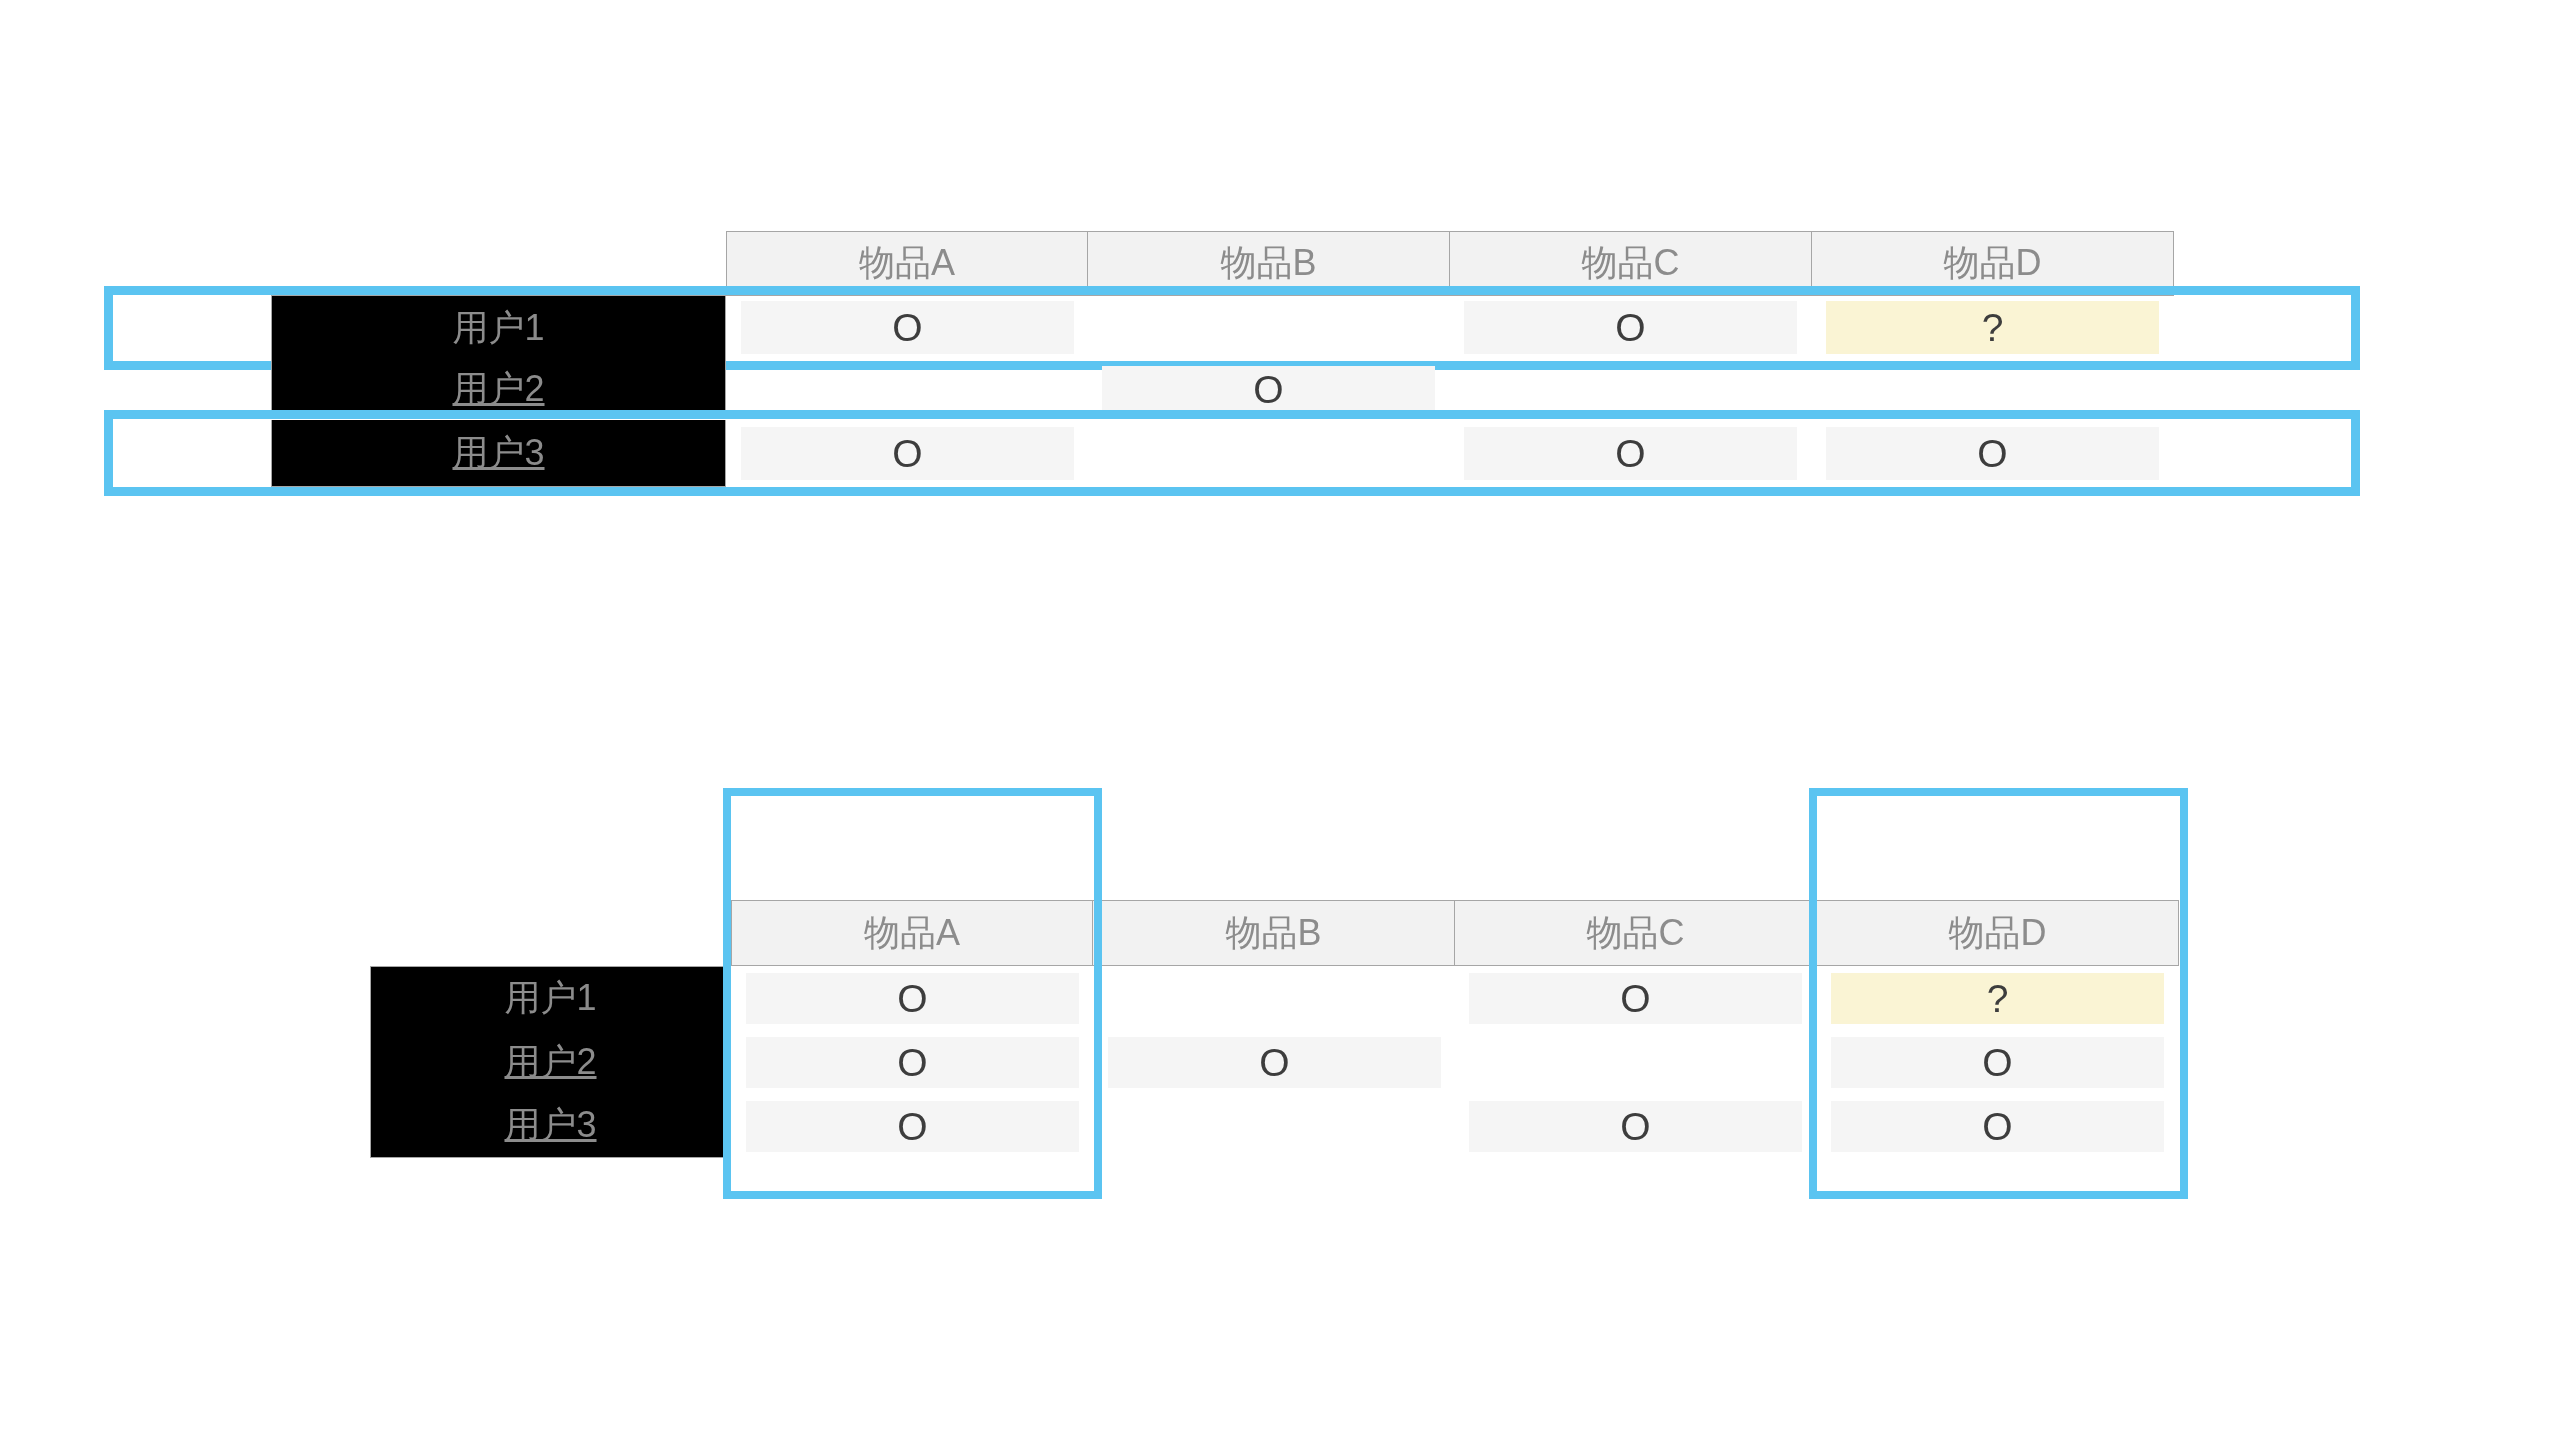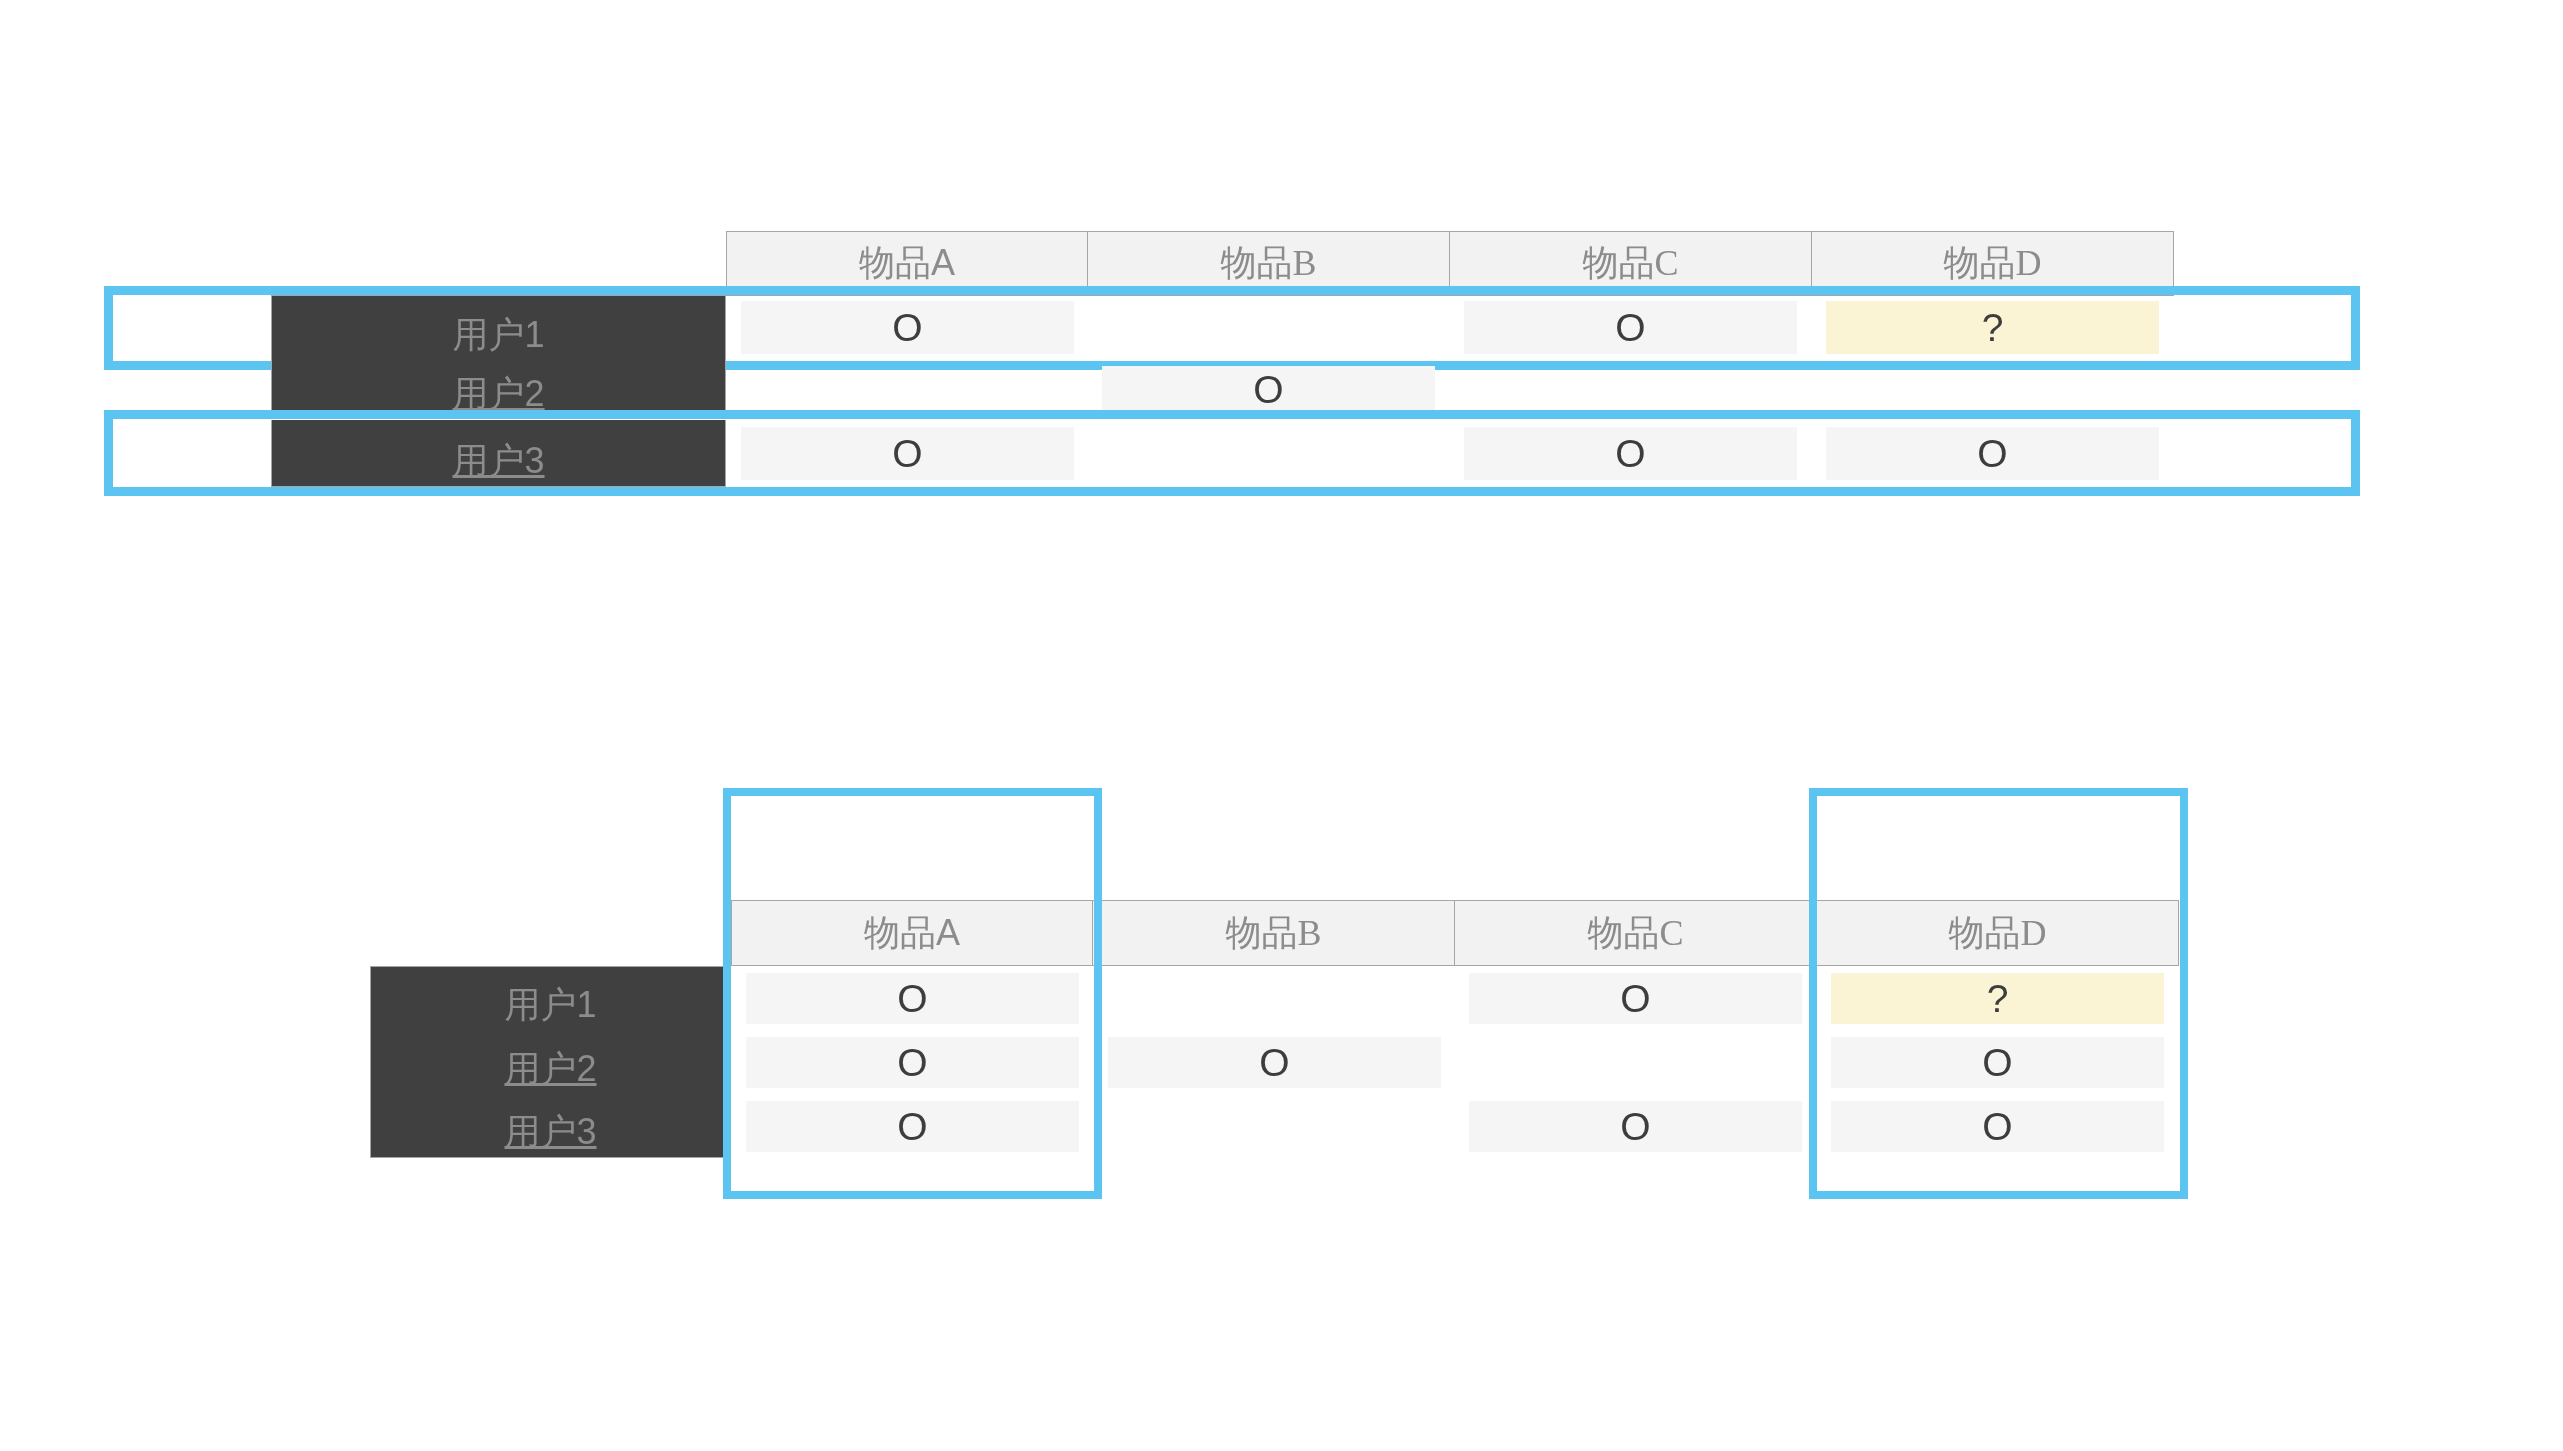--- a/index.html
+++ b/index.html
@@ -12,28 +12,28 @@
   .stage{position:absolute;left:4px;top:0;width:2563px;height:1451px;}
 
   .hdr{
     background:#F2F2F2;
     border:0.8px solid #A6A6A6;
     color:#8C8C8C;
     font-size:36px;
     display:flex;align-items:center;justify-content:center;
     box-sizing:border-box;
   }
-  .hdr.nolft{border-left:none;font-family:Liberation Serif, serif;}
+  .hdr.nolft{border-left:none;}
 
   .ulabel{
-    background:#404040;
+    background:#000000;
     border:0.8px solid #A6A6A6;
     color:#8C8C8C;
     font-size:36px;
-    display:flex;align-items:flex-end;justify-content:center;
+    display:flex;align-items:center;justify-content:center;
     box-sizing:border-box;
   }
   .ulabel.nobot{border-bottom:none;}
   .ulabel.notop{border-top:none;text-decoration:underline;}
 
   .pill{
     background:#F5F5F5;
     color:#3D3D3D;
     font-size:39px;
     display:flex;align-items:center;justify-content:center;

